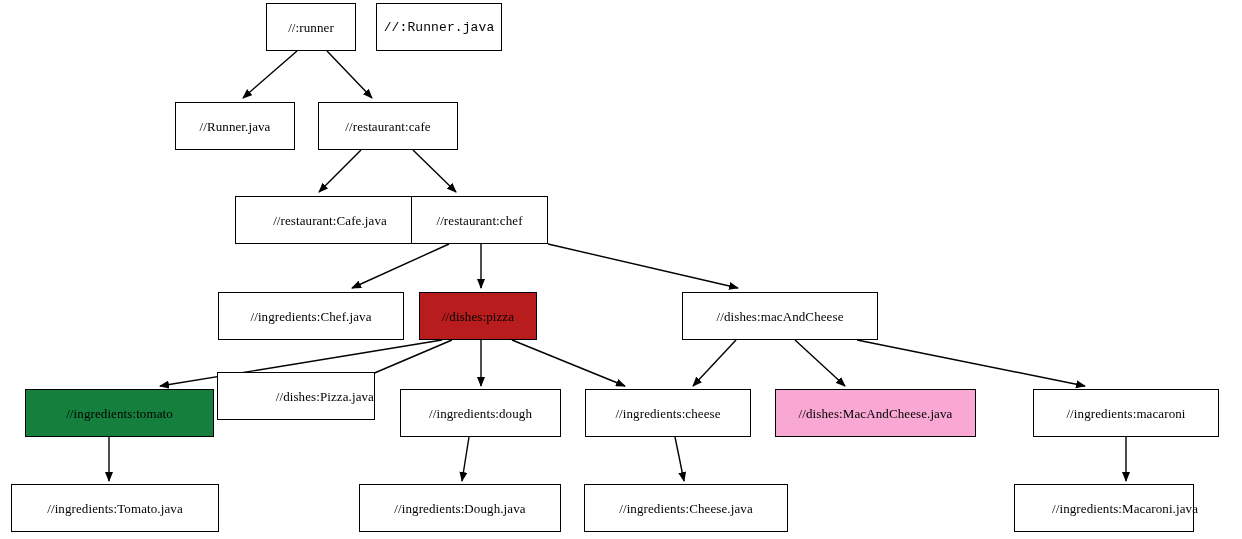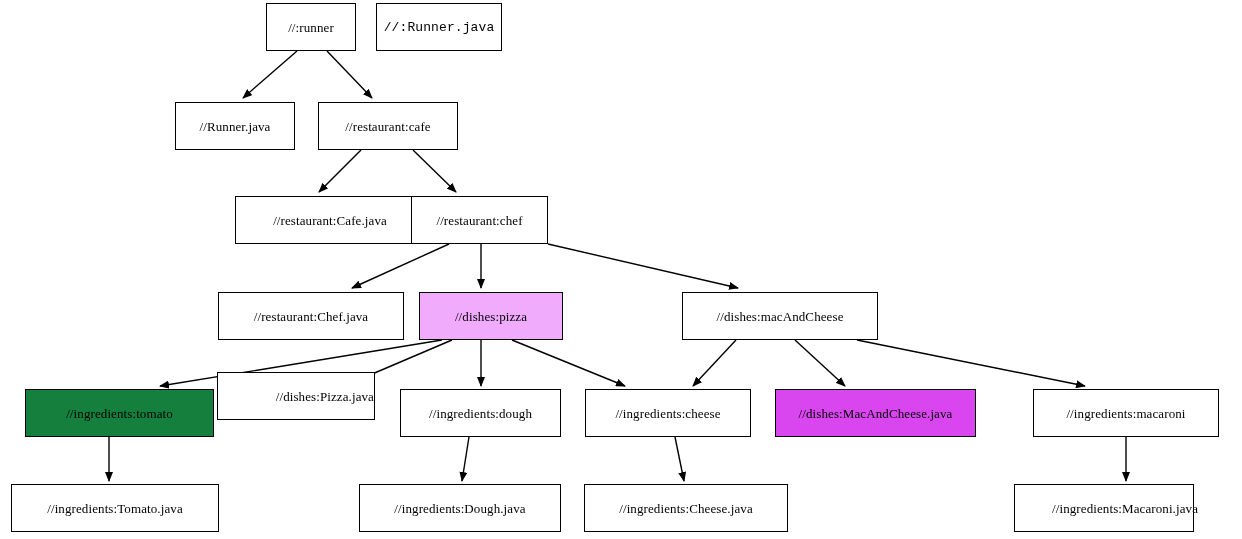--- a/index.html
+++ b/index.html
@@ -86,41 +86,41 @@
       <div class="node" style="left: 318px; top: 102px; width: 140px; height: 48px; background: rgb(255, 255, 255); border-color: rgb(0, 0, 0);">
         <span>//restaurant:cafe</span>
       </div>
       <div class="node" style="left: 203px; top: 196px; width: 190px; height: 48px; background: rgb(255, 255, 255); border-color: rgb(0, 0, 0); margin-left: 32px;">
         <span>//restaurant:Cafe.java</span>
       </div>
       <div class="node" style="left: 411px; top: 196px; width: 137px; height: 48px; background: rgb(255, 255, 255); border-color: rgb(0, 0, 0);">
         <span>//restaurant:chef</span>
       </div>
       <div class="node" style="left: 218px; top: 292px; width: 186px; height: 48px; background: rgb(255, 255, 255); border-color: rgb(0, 0, 0);">
-        <span>//restaurant:Chef.java</span>
+        <span>//ingredients:Chef.java</span>
       </div>
-      <div class="node" style="left: 419px; top: 292px; width: 144px; height: 48px; background: #f0abfc; border-color: rgb(0, 0, 0);">
+      <div class="node" style="left: 419px; top: 292px; width: 118px; height: 48px; background: #b91c1c; border-color: rgb(0, 0, 0);">
         <span>//dishes:pizza</span>
       </div>
       <div class="node" style="left: 682px; top: 292px; width: 196px; height: 48px; background: rgb(255, 255, 255); border-color: rgb(0, 0, 0);">
         <span>//dishes:macAndCheese</span>
       </div>
       <div class="node" style="left: 25px; top: 389px; width: 189px; height: 48px; background: #15803d; border-color: rgb(0, 0, 0); text-align: center;">
         <span>//ingredients:tomato</span>
       </div>
       <div class="node" style="left: 217px; top: 372px; width: 158px; height: 48px; background: rgb(255, 255, 255); border-color: rgb(0, 0, 0); justify-content: flex-end;">
         <span>//dishes:Pizza.java</span>
       </div>
       <div class="node" style="left: 400px; top: 389px; width: 161px; height: 48px; background: rgb(255, 255, 255); border-color: rgb(0, 0, 0);">
         <span>//ingredients:dough</span>
       </div>
       <div class="node" style="left: 585px; top: 389px; width: 166px; height: 48px; background: rgb(255, 255, 255); border-color: rgb(0, 0, 0); justify-content: center;">
         <span>//ingredients:cheese</span>
       </div>
-      <div class="node" style="left: 775px; top: 389px; width: 201px; height: 48px; background: #d946ef; border-color: rgb(0, 0, 0);">
+      <div class="node" style="left: 775px; top: 389px; width: 201px; height: 48px; background: #f9a8d4; border-color: rgb(0, 0, 0);">
         <span>//dishes:MacAndCheese.java</span>
       </div>
       <div class="node" style="left: 1033px; top: 389px; width: 186px; height: 48px; background: rgb(255, 255, 255); border-color: rgb(0, 0, 0);">
         <span>//ingredients:macaroni</span>
       </div>
       <div class="node" style="left: 5px; top: 484px; width: 208px; height: 48px; background: rgb(255, 255, 255); border-color: rgb(0, 0, 0); margin-left: 6px;">
         <span>//ingredients:Tomato.java</span>
       </div>
       <div class="node" style="left: 359px; top: 484px; width: 202px; height: 48px; background: rgb(255, 255, 255); border-color: rgb(0, 0, 0);">
         <span>//ingredients:Dough.java</span>

